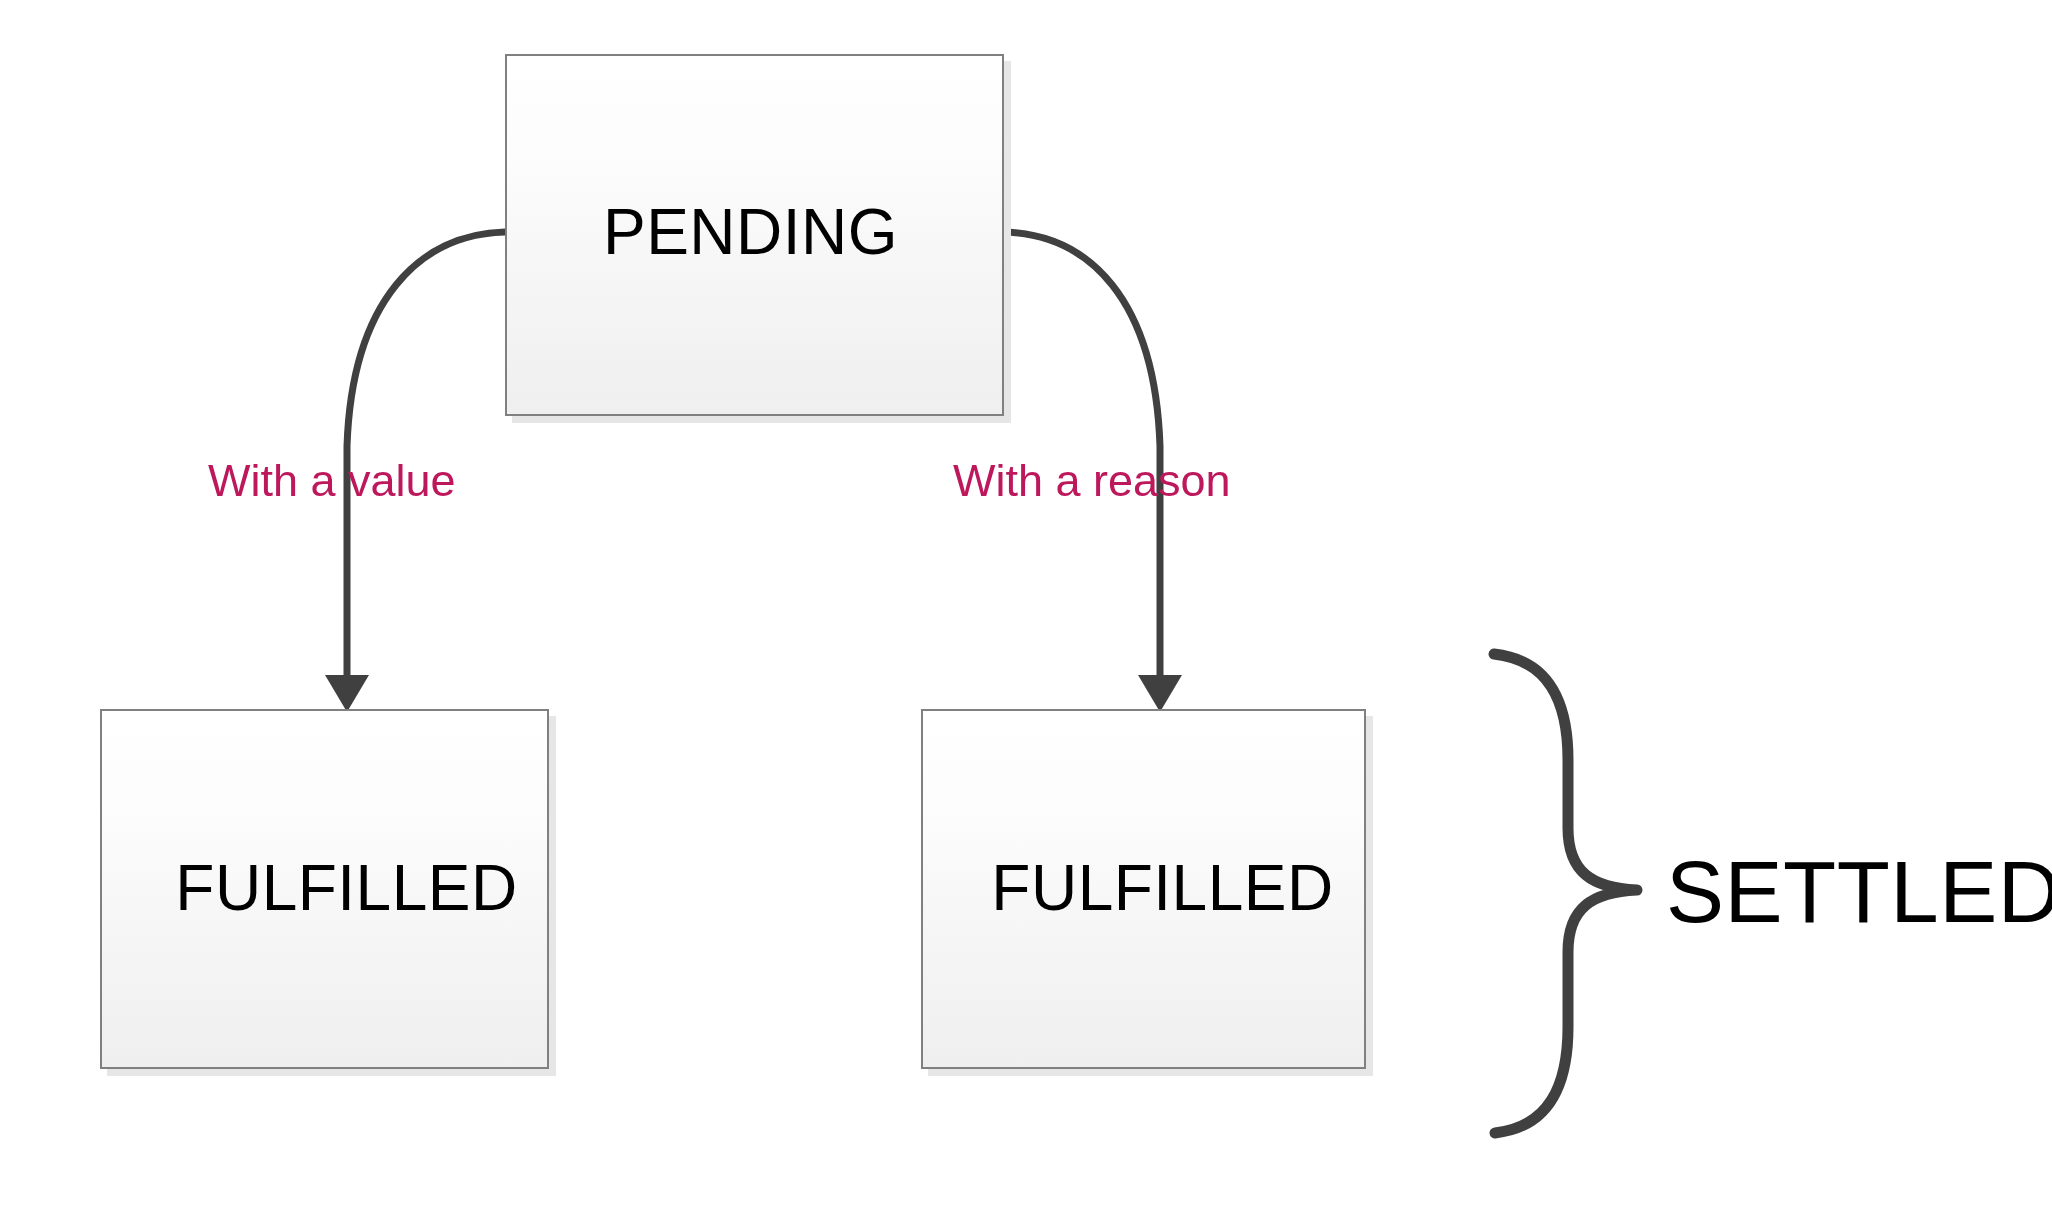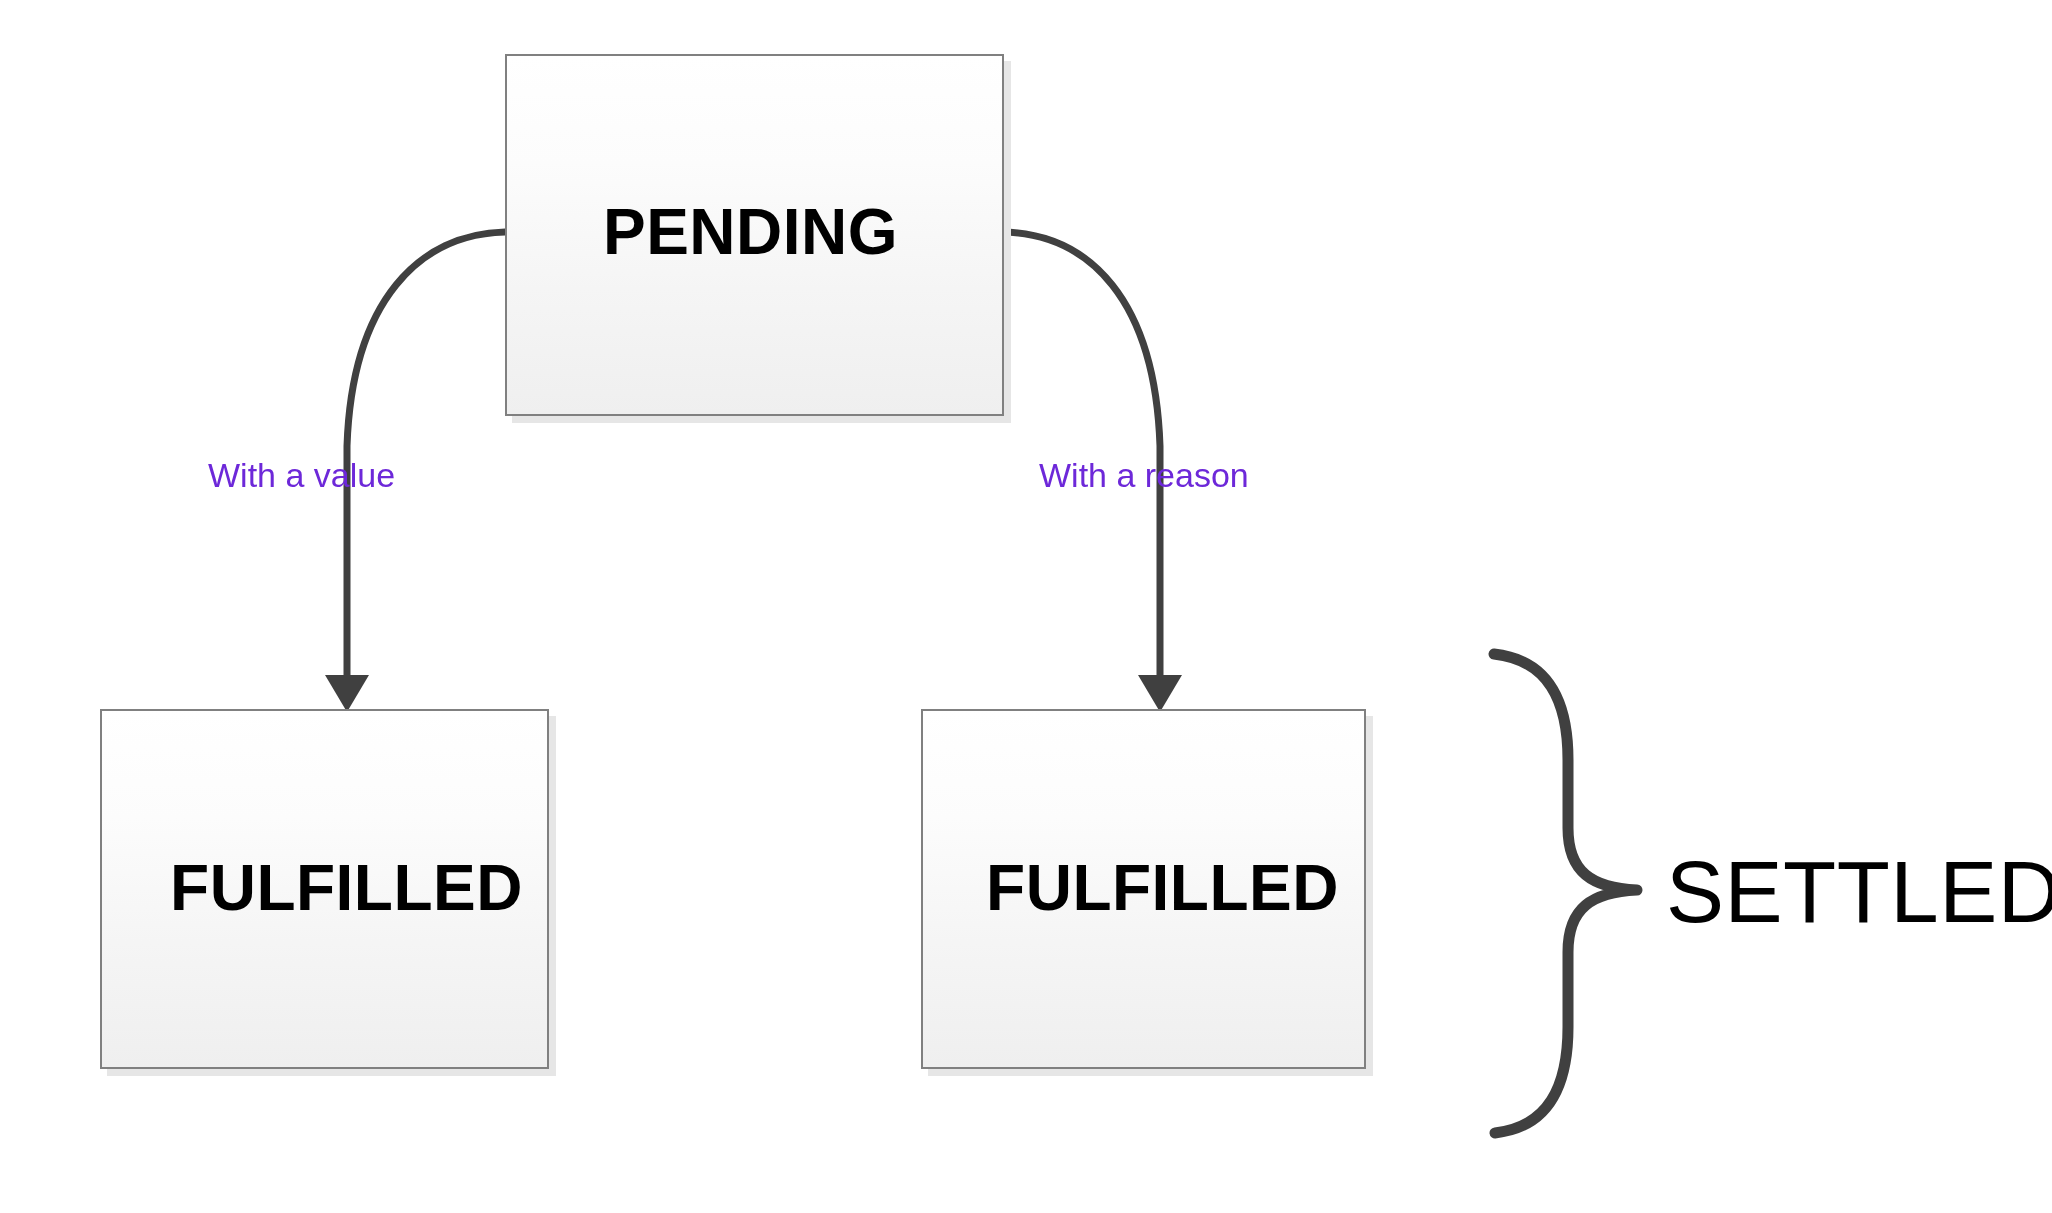--- a/index.html
+++ b/index.html
@@ -25,21 +25,21 @@
     border: 2px solid #808080;
     background: linear-gradient(to bottom, #ffffff 0%, #fcfcfc 30%, #f5f5f5 65%, #efefef 100%);
     box-shadow: 7px 7px 0 0 #e6e6e6;
     display: flex;
     align-items: center;
     justify-content: center;
   }
   .state-label {
     color: #000000;
     font-size: 64px;
-    font-weight: 700;
+    font-weight: 400;
     letter-spacing: 0.5px;
     line-height: 1;
     white-space: nowrap;
   }
   #box-pending   { left: 505px; top: 54px;  width: 499px; height: 362px; }
   #box-pending .state-label { transform: translate(-4px, -3px); }
   #box-fulfilled { left: 100px; top: 709px; width: 449px; height: 360px; }
   #box-fulfilled .state-label { transform: translate(22px, -1px); }
   #box-rejected  { left: 921px; top: 709px; width: 445px; height: 360px; }
   #box-rejected .state-label { transform: translate(19px, -1px); }
@@ -64,27 +64,27 @@
     fill: none;
     stroke: #404040;
     stroke-width: 11;
     stroke-linecap: round;
     stroke-linejoin: round;
   }
 
   
   .edge-label {
     position: absolute;
-    color: #6d28d9;
-    font-size: 34px;
+    color: #be185d;
+    font-size: 45px;
     line-height: 1;
     white-space: nowrap;
   }
   #label-with-a-value  { left: 208px;  top: 458px; }
-  #label-with-a-reason { left: 1039px; top: 458px; }
+  #label-with-a-reason { left: 953px; top: 458px; }
 
   
   #label-settled {
     position: absolute;
     left: 1666px;
     top: 848px;
     color: #000000;
     font-size: 87px;
     line-height: 1;
     letter-spacing: 0.5px;

